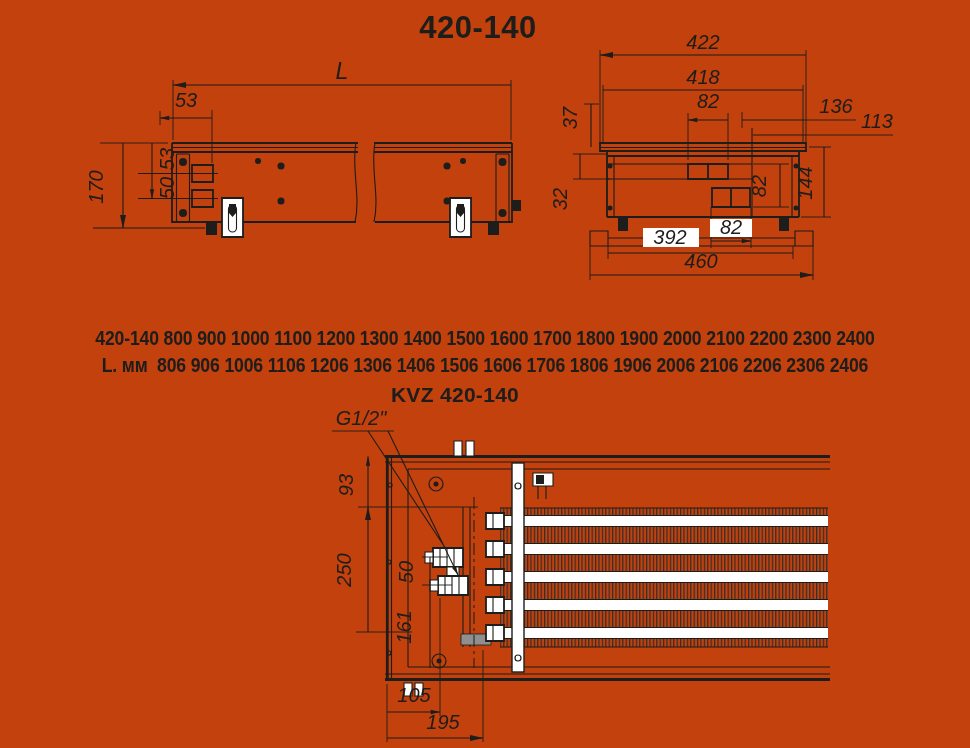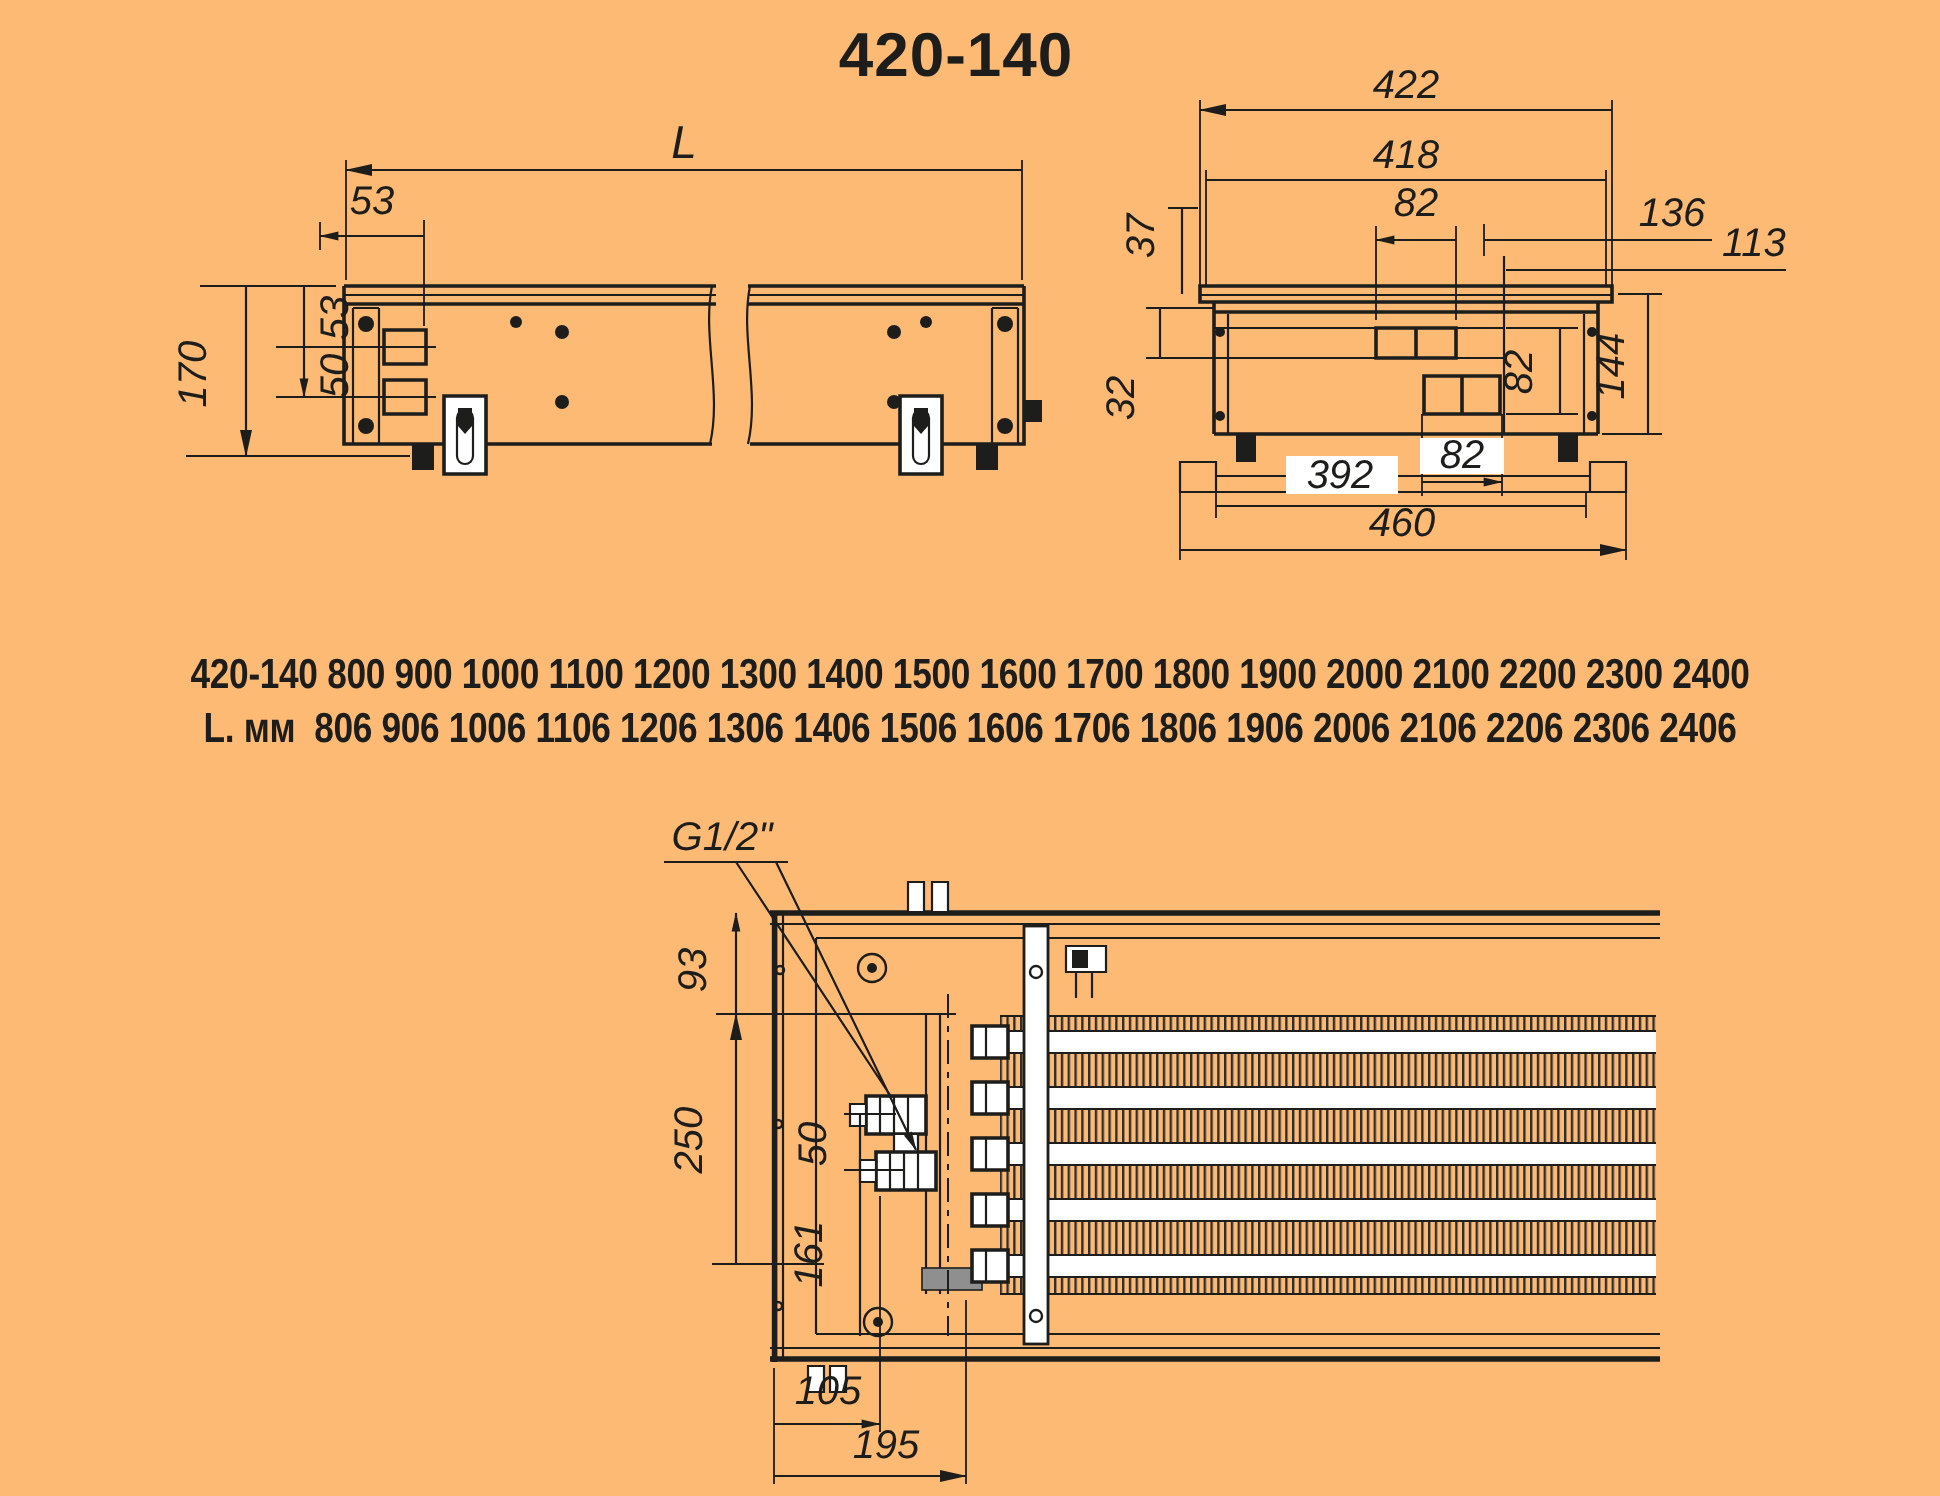--- a/index.html
+++ b/index.html
@@ -1,16 +1,16 @@
 <!DOCTYPE html>
 <html><head>
 <meta charset="utf-8">
 <style>
   html,body{margin:0;padding:0;background:#fff;}
-  .canvas{position:relative;width:970px;height:748px;background:#fdba74;overflow:hidden;
+  .canvas{position:relative;width:970px;height:748px;background:#c2410c;overflow:hidden;
           font-family:"Liberation Sans",sans-serif;color:#1d1d1b;}
   .h-title{position:absolute;top:10px;left:0;width:956px;text-align:center;
            font-size:31px;font-weight:bold;letter-spacing:0.5px;}
   .kvz-title{position:absolute;top:383px;left:155px;width:600px;text-align:center;
              font-size:21px;font-weight:bold;letter-spacing:0.3px;}
   .trow{position:absolute;left:0;width:970px;text-align:center;font-weight:bold;
         font-size:21px;white-space:nowrap;transform:scaleX(0.84);transform-origin:50% 50%;
         letter-spacing:-0.2px;}
   .trow1{top:326px;} .trow2{top:353px;}
   svg{position:absolute;top:0;left:0;}
@@ -164,14 +164,15 @@
       <text class="dt" x="411" y="627" transform="rotate(-90 411 627)">161</text>
       <text class="dt" x="414" y="702">105</text>
       <text class="dt" x="443" y="729">195</text>
     </g>
   </svg>
 
   <div class="trow trow1"><span>420-140</span> <span>800 900 1000 1100 1200 1300 1400 1500 1600 1700 1800 1900 2000 2100 2200 2300 2400</span></div>
 
   <div class="trow trow2"><span>L. мм</span>&nbsp; <span>806 906 1006 1106 1206 1306 1406 1506 1606 1706 1806 1906 2006 2106 2206 2306 2406</span></div>
 
+  <div class="kvz-title">KVZ 420-140</div>
 
 </div>
 
 </body></html>

